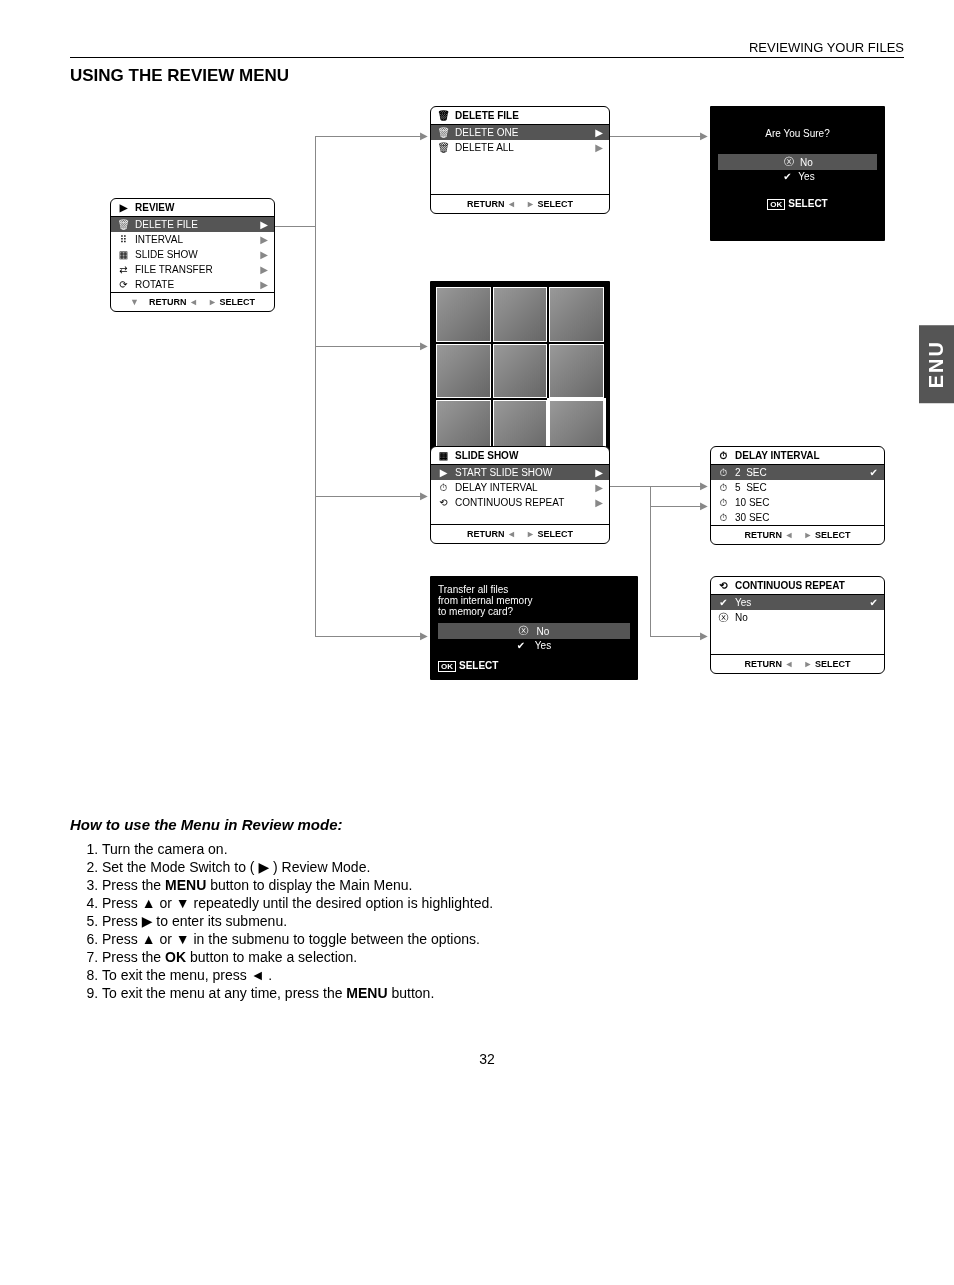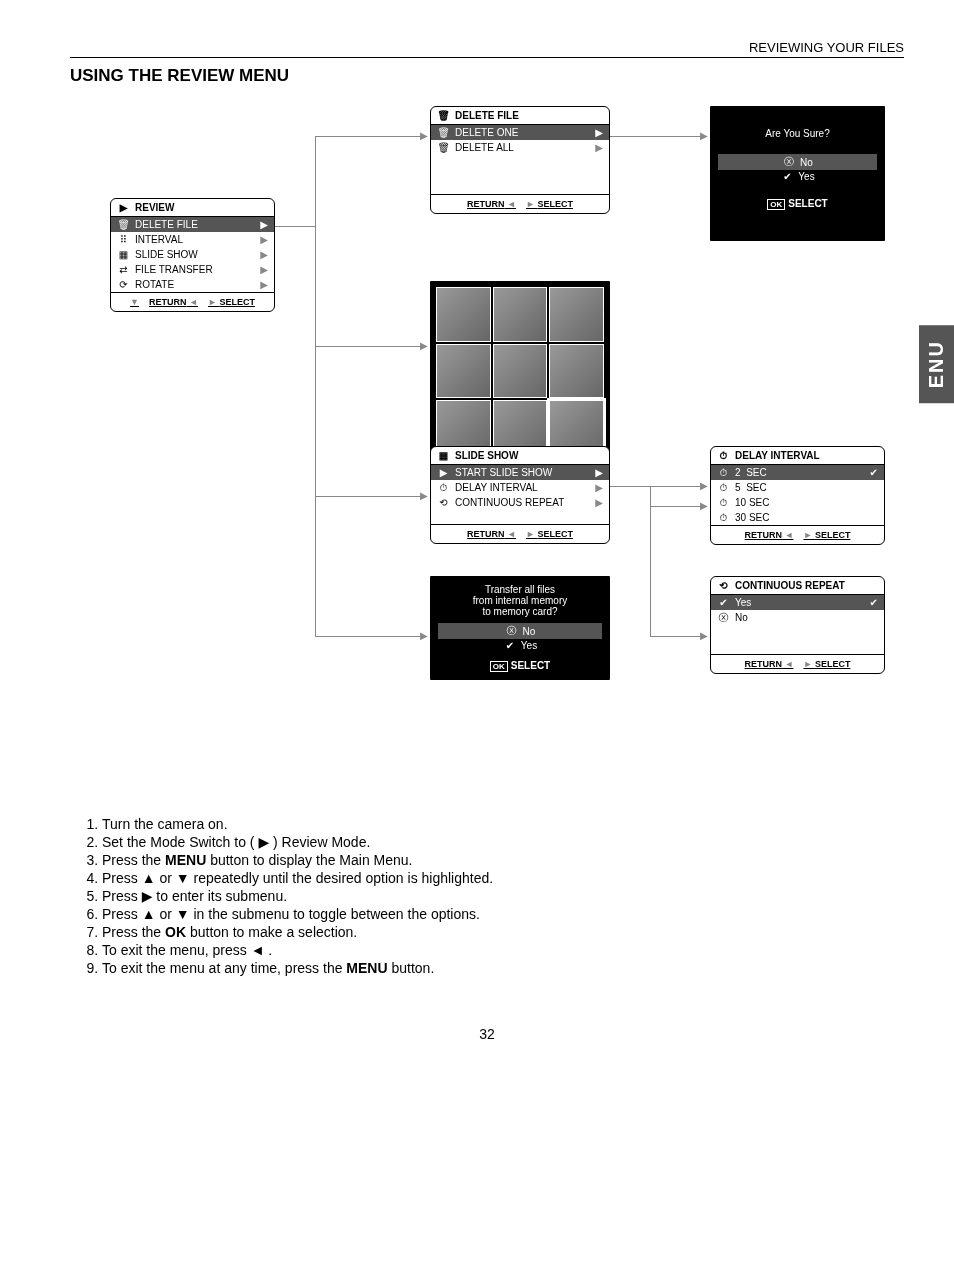--- a/index.html
+++ b/index.html
@@ -83,21 +83,20 @@
   .row .arrow { font-size: 10px; }
   .panel-footer {
     border-top: 1px solid #000;
     padding: 4px 6px;
     font-size: 9px;
     font-weight: bold;
     text-align: center;
     display: flex;
     justify-content: center;
     gap: 10px;
-    text-decoration: underline;
   }
   .panel-footer .ret::after { content: " ◄"; color: #888; }
   .panel-footer .sel-arrow::before { content: "► "; color: #888; }
   .icon {
     width: 13px;
     height: 11px;
     display: inline-block;
     font-size: 10px;
     line-height: 11px;
     text-align: center;
@@ -328,21 +327,21 @@
           <span class="icon">ⓧ</span>
           <span class="label">No</span>
         </div>
     </div>
     <div class="panel-footer">
         <span class="ret">RETURN</span>
         <span class="sel-arrow">SELECT</span>
       </div>
   </div>
 
-  <div class="panel-black" style="left:330px; top:470px; width:180px; text-align:center; padding:8px;">
+  <div class="panel-black" style="left:330px; top:470px; width:208px; text-align:left; padding:8px;">
     <div>Transfer all files</div>
     <div>from internal memory</div>
     <div>to memory card?</div>
     <div class="chk-opt sel" style="justify-content:center;margin-top:6px;">
         <span class="mark">ⓧ</span>
         <span>No</span>
       </div>
     <div class="chk-opt" style="justify-content:center;">
         <span class="mark">✔</span>
         <span>Yes</span>
@@ -373,20 +372,21 @@
   <div class="connector conn-h" style="left:550px; top:380px; width:55px;"></div>
   <div class="conn-arrow" style="left:600px; top:375px;">▶</div>
   <div class="connector conn-h" style="left:550px; top:400px; width:55px;"></div>
   <div class="conn-arrow" style="left:600px; top:395px;">▶</div>
   <div class="connector conn-h" style="left:550px; top:530px; width:55px;"></div>
   <div class="conn-arrow" style="left:600px; top:525px;">▶</div>
 
 </div>
 
 <div class="howto">
+  <h3>How to use the Menu in Review mode:</h3>
   <ol>
     <li>Turn the camera on.</li>
     <li>Set the Mode Switch to (  ▶  ) Review Mode.</li>
     <li>Press the <b>MENU</b> button to display the Main Menu.</li>
     <li>Press ▲ or ▼  repeatedly until the desired option is highlighted.</li>
     <li>Press ▶ to enter its submenu.</li>
     <li>Press ▲ or ▼ in the submenu to toggle between the options.</li>
     <li>Press the <b>OK</b> button to make a selection.
     </li>
     <li>To exit the menu, press ◄ .</li>

